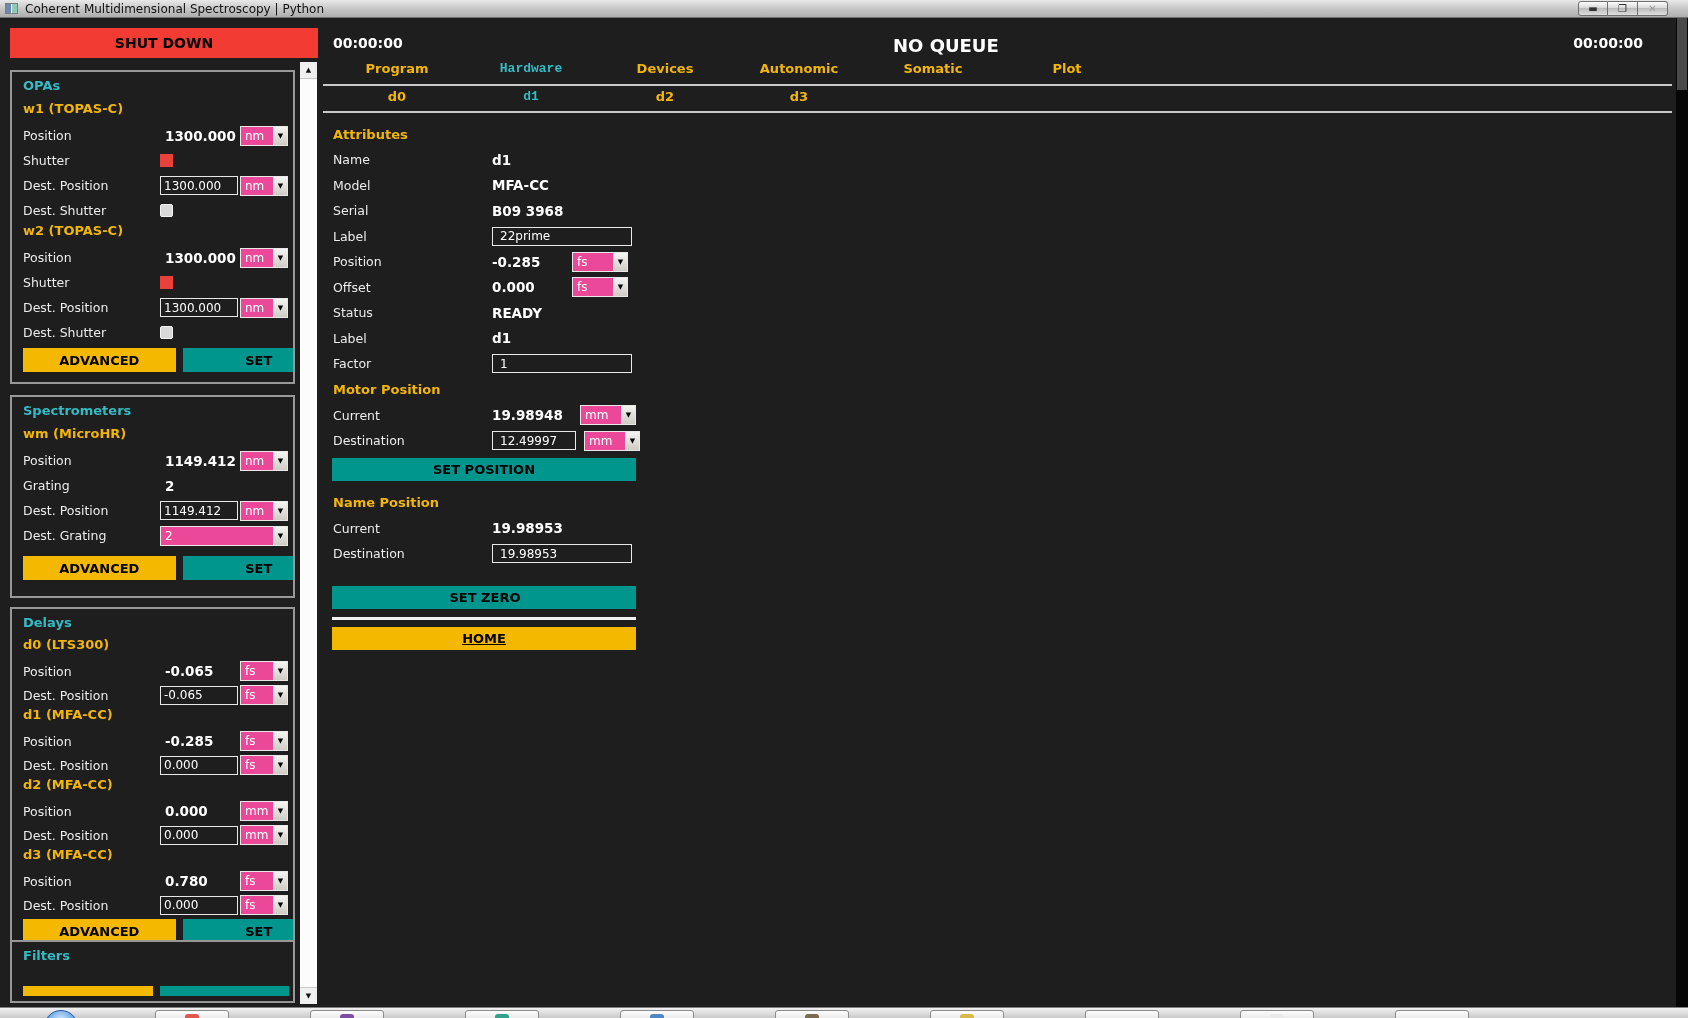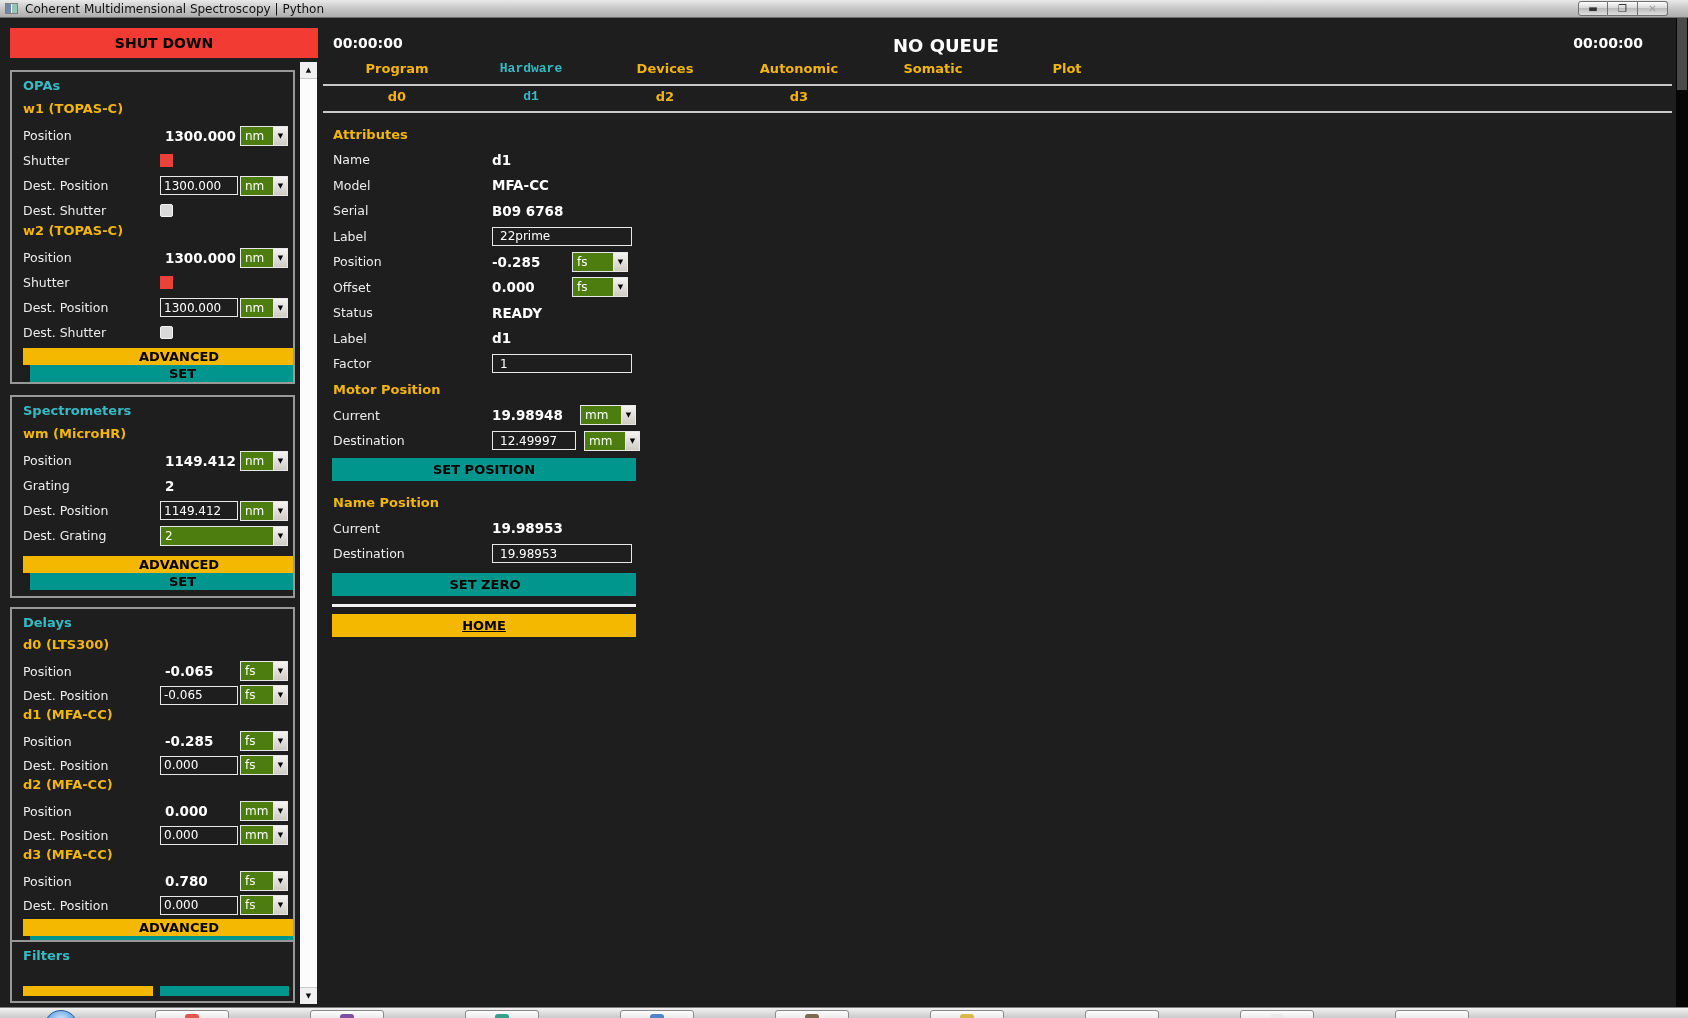--- a/index.html
+++ b/index.html
@@ -38,28 +38,28 @@
   .ptitle{height:23px;color:#36bac4;font-weight:bold;font-size:13px;}
   .phead{height:22px;color:#f2b50a;font-weight:bold;font-size:13px;}
   .srow{height:25px;display:flex;align-items:center;}
   #panel-delays .srow{height:24px;}
   #panel-delays .phead{height:22px;}
   #panel-delays .ptitle{height:22px;}
   .srow .lbl{width:137px;flex:none;color:#ececec;font-size:12.5px;}
   .srow .val{width:80px;flex:none;padding-left:5px;font-weight:bold;color:#fff;font-size:13.5px;}
   .sinput{width:78px;height:19px;flex:none;background:#1e1e1e;border:1px solid #e8e8e8;color:#fff;
     font-size:12px;padding:0 3px;font-family:inherit;margin-right:2px;}
-  .unit{width:48px;height:20px;flex:none;border:1px solid #e8e8e8;display:flex;align-items:stretch;background:#4d7c0f;}
+  .unit{width:48px;height:20px;flex:none;border:1px solid #e8e8e8;display:flex;align-items:stretch;background:#ec4899;}
   .unit .u{flex:1;color:#fff;font-size:12px;display:flex;align-items:center;padding-left:4px;}
   .unit .ab{width:14px;flex:none;background:linear-gradient(#f5f4f2,#cfccc5);border-left:1px solid #e8e8e8;
     color:#000;font-size:7px;display:flex;align-items:center;justify-content:center;}
   .unit.wide{width:128px;}
   .shutterbox{width:13px;height:13px;background:#e8423a;flex:none;}
   .cbox{width:13px;height:13px;flex:none;background:#d9d9d9;border:1px solid #f2f2f2;border-radius:2px;}
-  .btnrow{display:flex;width:312px;margin-top:3px;flex-direction:column;}
+  .btnrow{display:flex;width:312px;margin-top:3px;}
   #panel-spec .btnrow{margin-top:8px;}
   #panel-delays .btnrow{margin-top:2px;}
   .abtn,.tbtn{flex:1;height:24px;border:none;font-weight:bold;font-size:13px;color:#000;font-family:inherit;}
   .abtn{background:#f5b800;}
   .tbtn{background:#00968e;margin-left:7px;}
   .sliver-row{position:absolute;left:11px;bottom:5px;width:266px;height:10px;display:flex;}
   .sliver-row .sy{flex:1;background:#f5b800;}
   .sliver-row .st{flex:1;background:#00968e;margin-left:7px;}
 
   
@@ -88,21 +88,21 @@
     padding:0 7px;font-family:inherit;flex:none;}
   .mi.wide{width:140px;}
   .mi.small{width:84px;}
   .unit.mu{width:56px;}
   .ml8{margin-left:8px;} 
   .bigbtn{display:block;width:304px;height:23px;border:none;font-weight:bold;font-size:13px;
     color:#000;font-family:inherit;margin-left:-1px;}
   .bigbtn.teal{background:#00968e;}
   .bigbtn.yellow{background:#f5b800;text-decoration:underline;}
   .mt4{margin-top:4px;margin-bottom:9px;}
-  .mt2{margin-top:6px;padding-left:8px;}
+  .mt2{margin-top:19px;padding-left:8px;}
   .wline{width:304px;height:3px;background:#f2f2f2;margin:8px 0 7px -1px;}
 
   
   .rstrip{position:absolute;right:0;top:18px;width:12px;height:989px;background:#060606;}
   .rthumb{margin:0 1px;height:72px;background:#4a4a4a;}
 
   
   .taskbar{position:absolute;left:0;bottom:0;width:100%;height:11px;z-index:5;
     background:linear-gradient(#f2f2f2,#c9c9c9);border-top:1px solid #7f7f7f;overflow:visible;}
   .orb{position:absolute;left:44px;top:2px;width:34px;height:34px;border-radius:50%;
@@ -343,21 +343,21 @@
     <div class="mrow">
       <span class="lbl">Name</span>
       <span class="val">d1</span>
     </div>
     <div class="mrow">
       <span class="lbl">Model</span>
       <span class="val">MFA-CC</span>
     </div>
     <div class="mrow">
       <span class="lbl">Serial</span>
-      <span class="val">B09 6768</span>
+      <span class="val">B09 3968</span>
     </div>
     <div class="mrow">
       <span class="lbl">Label</span>
       <input class="mi wide" value="22prime" style="">
     </div>
     <div class="mrow">
       <span class="lbl">Position</span>
       <span class="val">-0.285</span>
       <span class="unit mu">
         <span class="u">fs</span>

